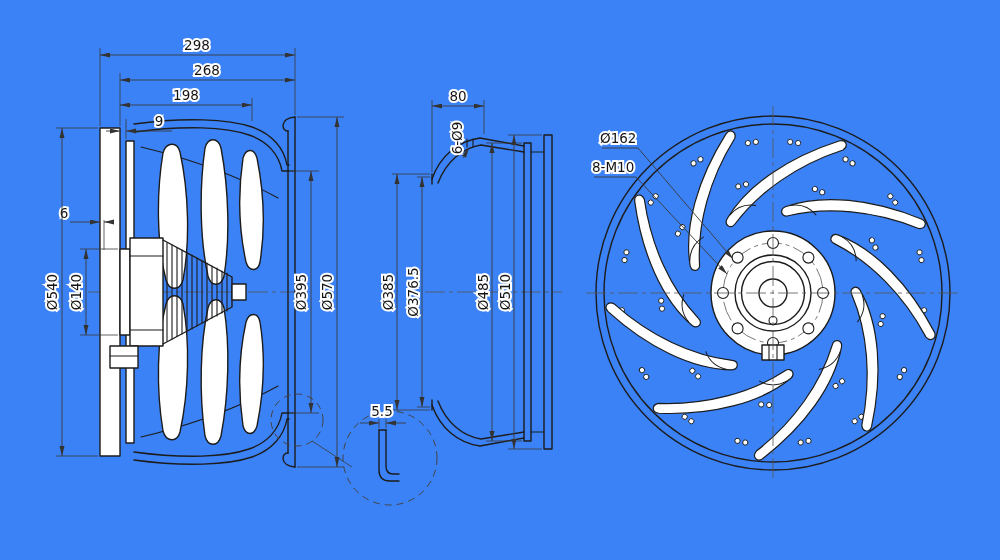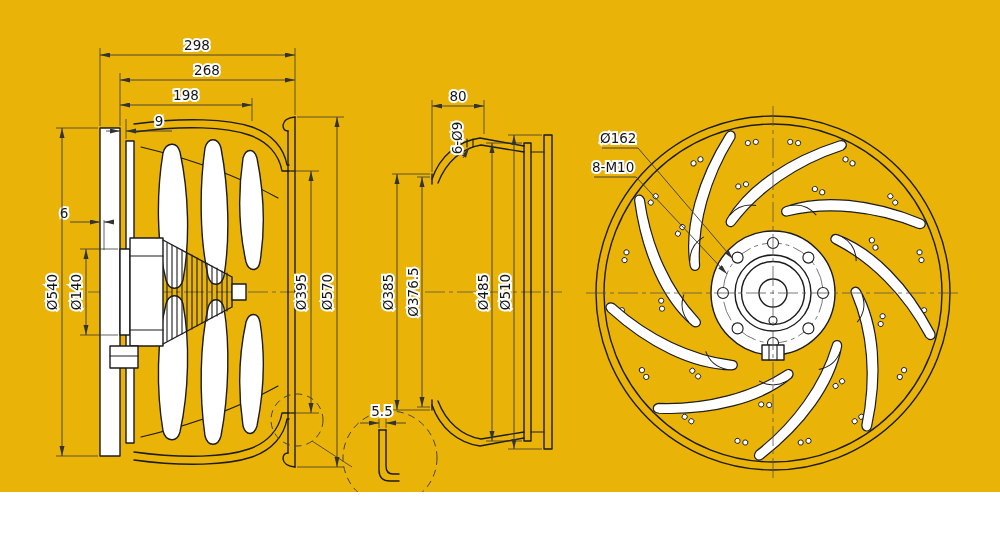--- a/index.html
+++ b/index.html
@@ -1,16 +1,16 @@
 <!DOCTYPE html>
 <html><head>
 <meta charset="utf-8">
 <style>
   html,body { margin:0; padding:0; background:#ffffff; }
-  .canvas { position:relative; width:1000px; height:492px; background:#eab308; overflow:hidden;text-align:center; }
+  .canvas { position:relative; width:1000px; height:560px; background:#3b82f6; overflow:hidden;text-align:center; }
   svg { position:absolute; left:0; top:0; }
   svg text { font-family:"DejaVu Sans","Liberation Sans",sans-serif; font-size:13.5px; fill:#141414; }
   .obj  { fill:none; stroke:#1c1c1c; stroke-width:1.4; stroke-linecap:round; stroke-linejoin:round; }
   .objf { fill:#ffffff; stroke:#1c1c1c; stroke-width:1.4; stroke-linejoin:round; }
   .med  { fill:none; stroke:#1c1c1c; stroke-width:1.1; stroke-linecap:round; }
   .thin { fill:none; stroke:#3a3a3a; stroke-width:0.8; }
   .dim  { fill:none; stroke:#3a3a3a; stroke-width:0.9; }
   .cl   { fill:none; stroke:#555555; stroke-width:0.8; stroke-dasharray:20 4 4 4; }
   .dashc{ fill:none; stroke:#444444; stroke-width:1; stroke-dasharray:7 5; }
   .halo { paint-order:stroke; stroke:#ffffff; stroke-width:4px; fill:#141414; }

